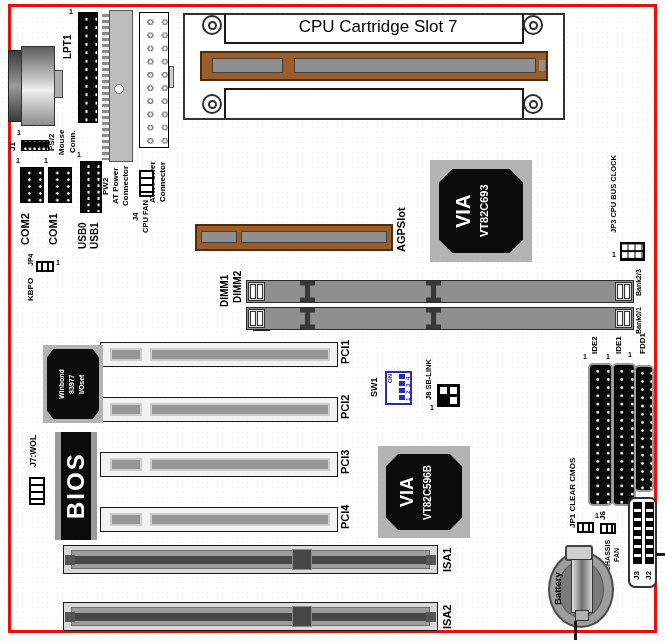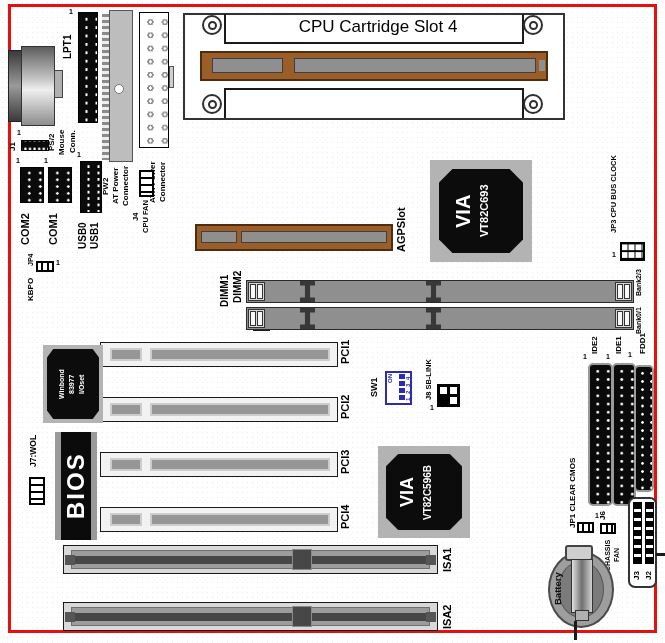--- a/index.html
+++ b/index.html
@@ -103,21 +103,21 @@
   <div class="m1" style="left:56px;top:259px">1</div>
   <div class="vt" style="left:26px;top:273px;width:11px;height:32px;font-size:8px">KBPO</div>
 
   <div class="ab" style="left:183px;top:13px;width:382px;height:107px;background:#fff;border:2px solid #333"></div>
   <div class="line" style="left:226px;top:42px;width:296px;height:2px"></div>
   <div class="line" style="left:226px;top:88px;width:296px;height:2px"></div>
   <div class="line" style="left:224px;top:14px;width:2px;height:30px"></div>
   <div class="line" style="left:224px;top:88px;width:2px;height:30px"></div>
   <div class="line" style="left:522px;top:14px;width:2px;height:30px"></div>
   <div class="line" style="left:522px;top:88px;width:2px;height:30px"></div>
-  <div class="ab" style="left:233px;top:17px;width:290px;font-size:17px;color:#000;text-align:center">CPU Cartridge Slot 4</div>
+  <div class="ab" style="left:233px;top:17px;width:290px;font-size:17px;color:#000;text-align:center">CPU Cartridge Slot 7</div>
   <div class="ring" style="left:202px;top:15px;width:20px;height:20px"></div>
   <div class="ring2" style="left:208px;top:21px;width:9px;height:9px"></div>
   <div class="ring" style="left:523px;top:15px;width:20px;height:20px"></div>
   <div class="ring2" style="left:529px;top:21px;width:9px;height:9px"></div>
   <div class="ring" style="left:202px;top:94px;width:20px;height:20px"></div>
   <div class="ring2" style="left:208px;top:100px;width:9px;height:9px"></div>
   <div class="ring" style="left:523px;top:94px;width:20px;height:20px"></div>
   <div class="ring2" style="left:529px;top:100px;width:9px;height:9px"></div>
   <div class="brown" style="left:200px;top:51px;width:348px;height:30px"></div>
   <div class="gslot" style="left:212px;top:58px;width:71px;height:15px"></div>

